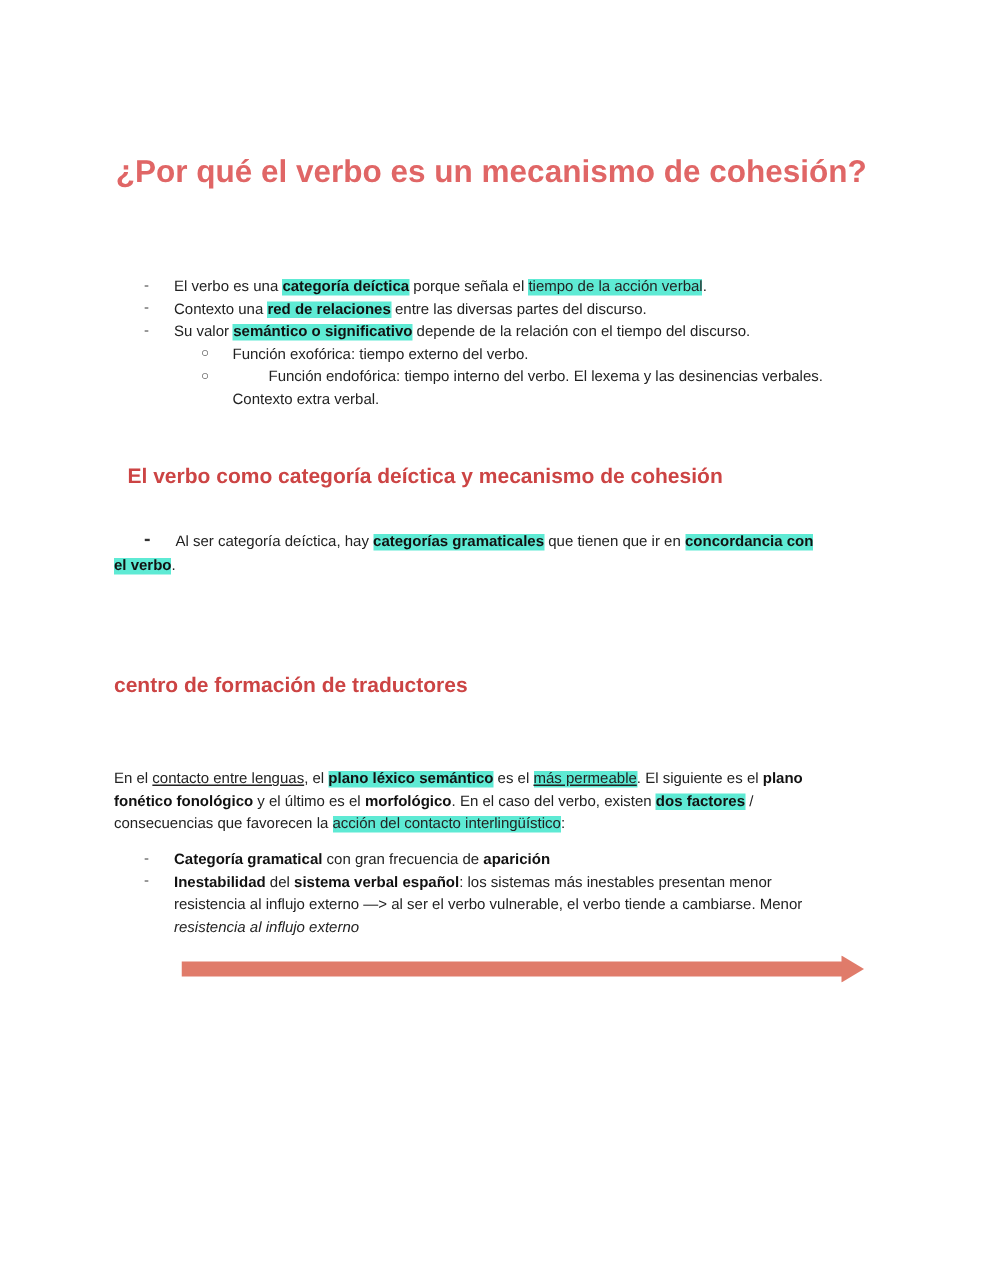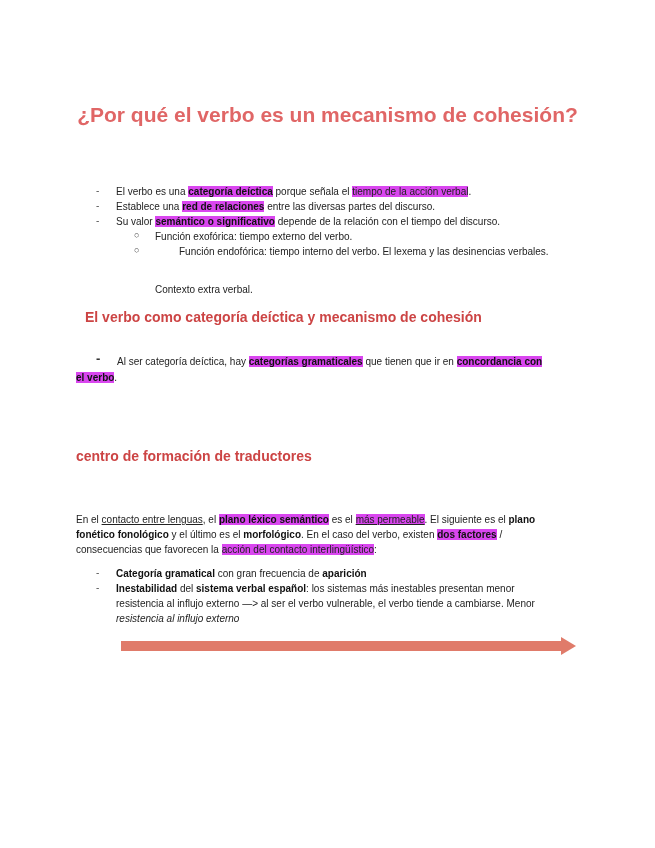--- a/index.html
+++ b/index.html
@@ -3,21 +3,21 @@
 <meta charset="utf-8">
 <style>
   html, body { margin: 0; padding: 0; background: #ffffff; }
   body { width: 655px; height: 848px; position: relative; overflow: hidden;
          font-family: "Liberation Sans", sans-serif; color: #222; }
   .page { position: absolute; left: 0; top: 4px; width: 615px; height: 848px; }
   .title { position: absolute; left: 60px; width: 535px; top: 96px; text-align: center;
            color: #e06666; font-weight: bold; font-size: 21px; line-height: 30px; }
   .h2 { position: absolute; color: #cc4444; font-weight: bold; font-size: 14px; line-height: 25px; }
   .txt { font-size: 10px; line-height: 15px; color: #222; }
-  .hl { background: #d946ef; }
+  .hl { background: #5eead4; }
   b { font-weight: bold; color: #111; }
   .ul { text-decoration: underline; }
   .bl { position: absolute; }
   .dash { position: absolute; color: #555; font-size: 10px; }
   .circ { position: absolute; font-size: 9px; color: #444; }
   .arrow { position: absolute; left: 121px; top: 633px; }
 </style>
 </head>
 <body>
 
@@ -26,34 +26,34 @@
   <div class="title">¿Por qué el verbo es un mecanismo de cohesión?</div>
 
   <div>
     <span class="dash" style="left:96px;top:181px;">-</span>
     <div class="bl txt" style="left:116px;top:180px;">
       <span>El verbo es una </span><b class="hl">categoría deíctica</b><span> porque señala el </span><span class="hl">tiempo de la acción verbal</span><span>.</span>
     </div>
 
     <span class="dash" style="left:96px;top:196px;">-</span>
     <div class="bl txt" style="left:116px;top:195px;">
-      <span>Establece una </span><b class="hl">red de relaciones</b><span> entre las diversas partes del discurso.</span>
+      <span>Contexto una </span><b class="hl">red de relaciones</b><span> entre las diversas partes del discurso.</span>
     </div>
 
     <span class="dash" style="left:96px;top:211px;">-</span>
     <div class="bl txt" style="left:116px;top:210px;">
       <span>Su valor </span><b class="hl">semántico o significativo</b><span> depende de la relación con el tiempo del discurso.</span>
     </div>
 
     <span class="circ" style="left:134px;top:226px;">○</span>
     <div class="bl txt" style="left:155px;top:225px;">Función exofórica:  tiempo externo del verbo.</div>
 
     <span class="circ" style="left:134px;top:241px;">○</span>
     <div class="bl txt" style="left:155px;top:240px;padding-left:24px;">Función endofórica: tiempo interno del verbo. El lexema y las desinencias verbales.</div>
-    <div class="bl txt" style="left:155px;top:255px;margin-top:23px;">Contexto extra verbal.</div>
+    <div class="bl txt" style="left:155px;top:255px;">Contexto extra verbal.</div>
   </div>
 
   <div class="h2" style="left:85px;top:301px;">El verbo como categoría deíctica y mecanismo de cohesión</div>
 
   <div>
     <span class="bl" style="left:96px;top:347px;font-size:13px;font-weight:bold;color:#333;">-</span>
     <div class="bl txt" style="left:117px;top:350px;">
       <span>Al ser categoría deíctica, hay </span><b class="hl">categorías gramaticales</b><span> que tienen que ir en </span><b class="hl">concordancia con</b>
     </div>
     <div class="bl txt" style="left:76px;top:366px;">

